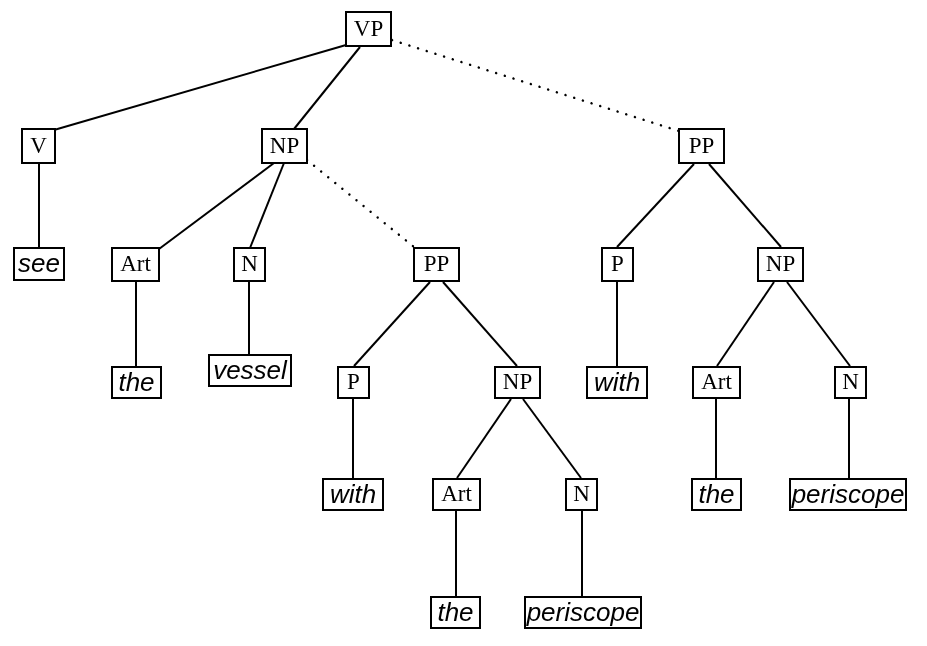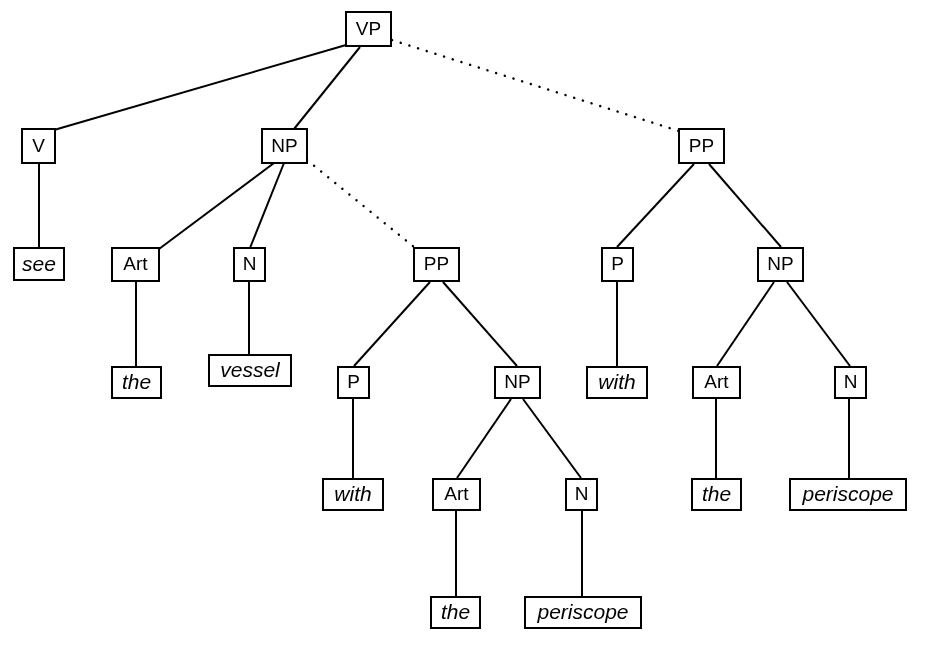--- a/index.html
+++ b/index.html
@@ -31,26 +31,26 @@
     border: 2px solid #000000;
     background: #ffffff;
     display: flex;
     align-items: center;
     justify-content: center;
     line-height: 1;
     white-space: nowrap;
     color: #000000;
   }
   .node-box.cat {
-    font-size: 19px;
+    font-size: 23px;
     font-style: normal;
-    font-family: Liberation Sans, sans-serif;
+    font-family: Liberation Serif, serif;
   }
   .node-box.word {
-    font-size: 21px;
+    font-size: 26px;
     font-style: italic;
     font-family: "Liberation Sans", sans-serif;
   }
   .node-label {
     display: block;
     transform: translateY(-1px);
   }
 </style>
 </head>
 <body>

